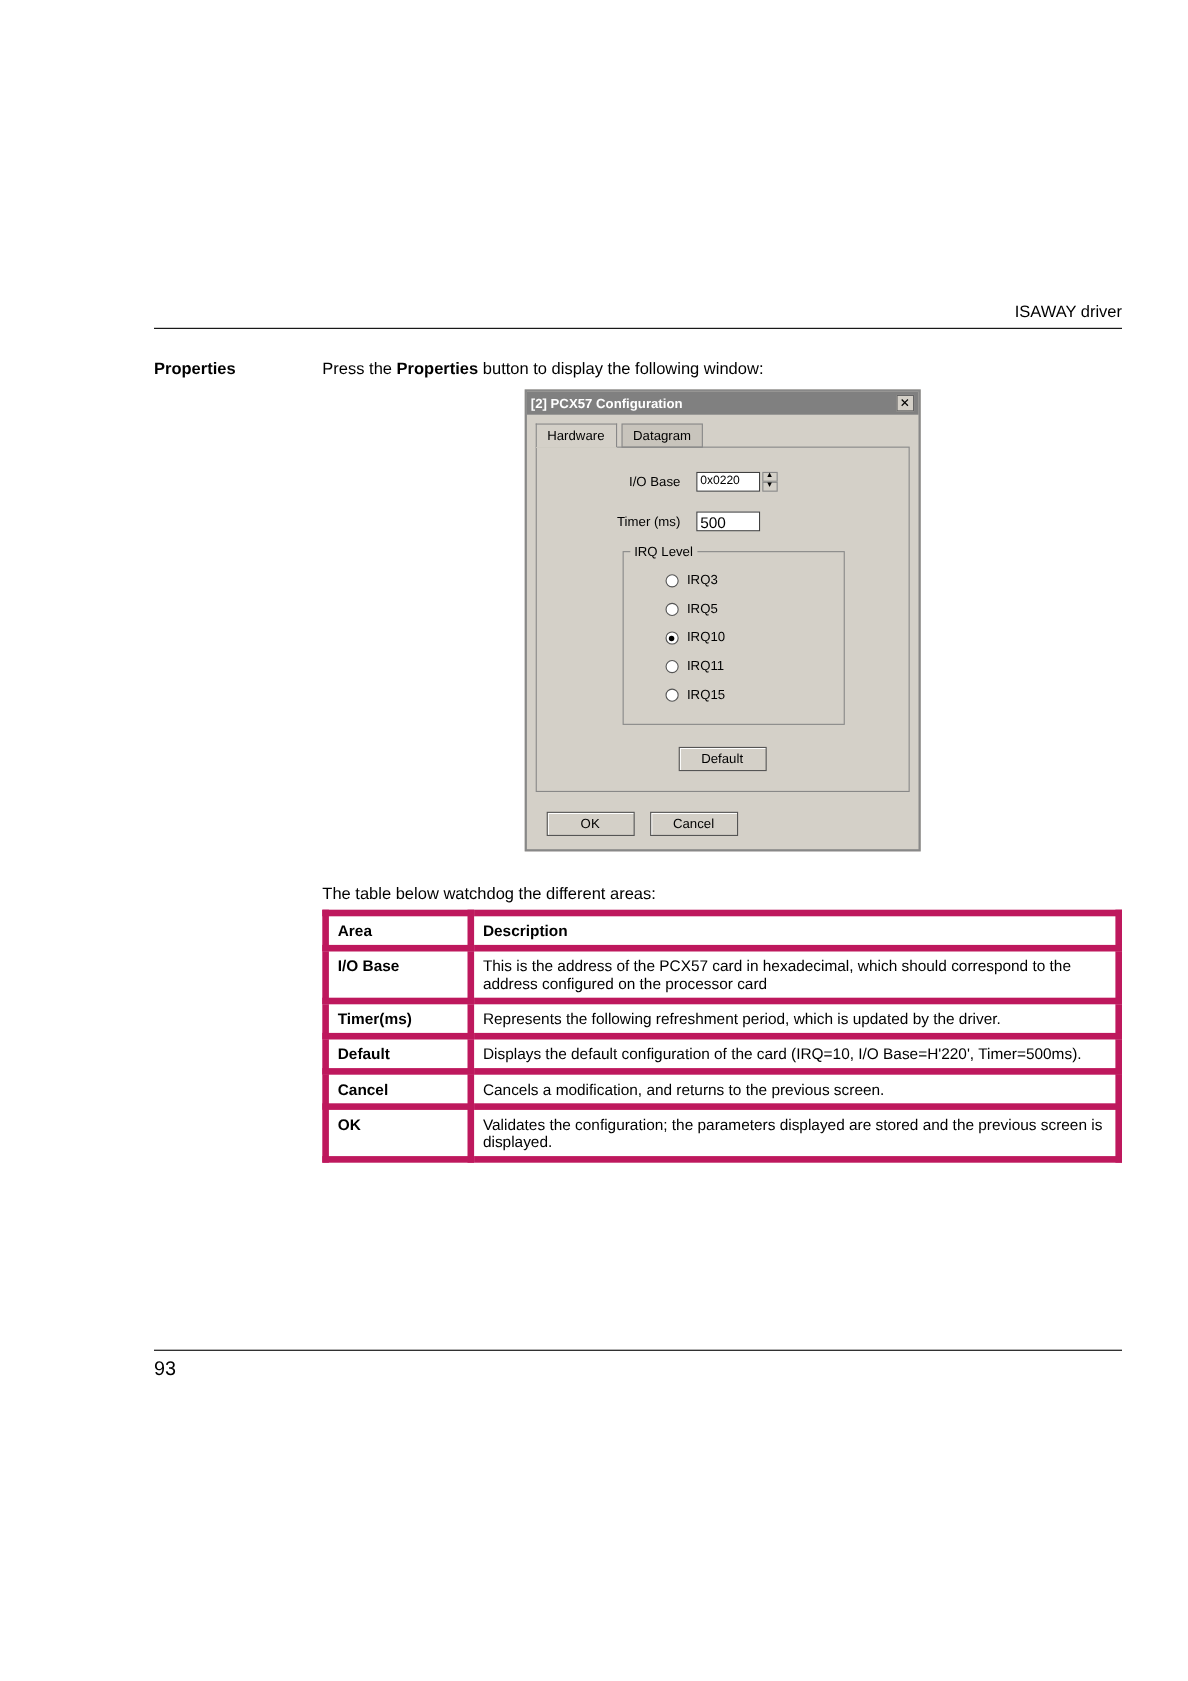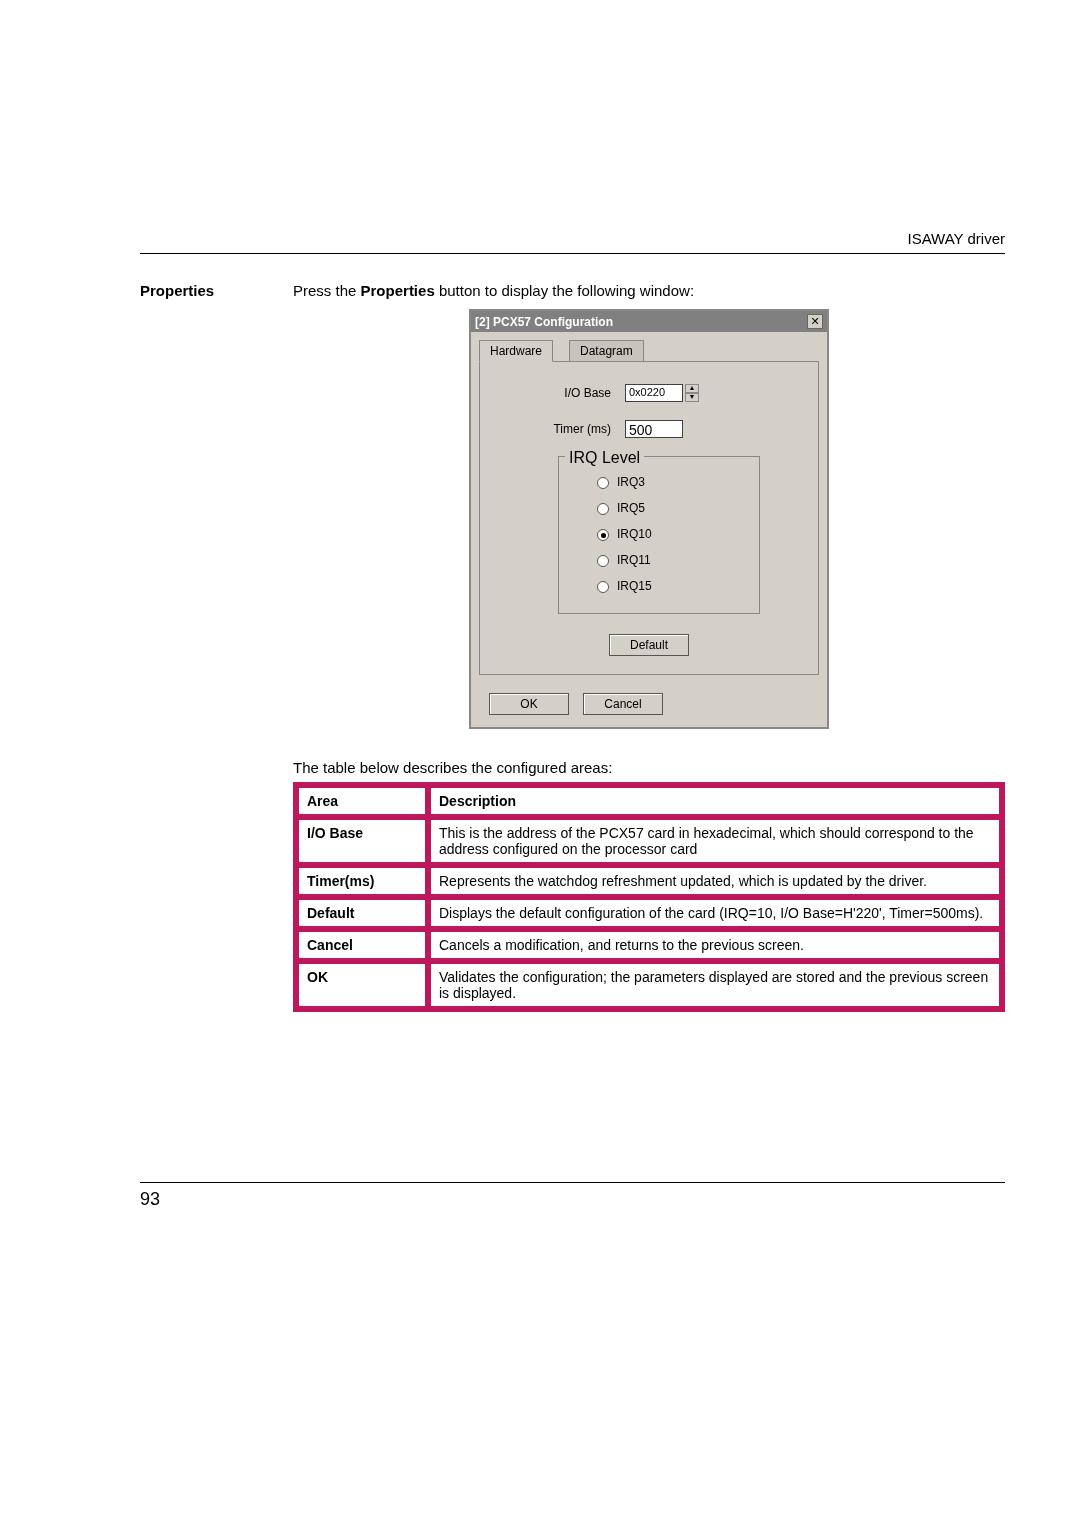--- a/index.html
+++ b/index.html
@@ -9,21 +9,22 @@
   }
   body {
     font-family: Arial, Helvetica, sans-serif;
     background: #fff;
     width: 1080px;
     height: 1528px;
     position: relative;
     color: #000;
   }
   .page {
-    padding: 230px 75px 60px 140px;
+    padding: 230px 60px 60px 140px;
+    margin-top: 45px;
   }
   .header-right {
     text-align: right;
     font-size: 15px;
     margin-bottom: 6px;
   }
   .hr-top {
     border: none;
     border-top: 1.5px solid #000;
     margin-bottom: 28px;
@@ -76,21 +77,21 @@
     border: 1px solid #666;
     display: flex;
     align-items: center;
     justify-content: center;
     font-size: 11px;
     font-weight: normal;
   }
   .tabs {
     display: flex;
     padding: 8px 8px 0 8px;
-    gap: 16px;
+    gap: 4px;
   }
   .tab {
     padding: 3px 10px;
     border: 1px solid #888;
     background: #d4d0c8;
     font-size: 12px;
     position: relative;
   }
   .tab.active {
     border-bottom: 1px solid #d4d0c8;
@@ -157,21 +158,21 @@
     margin: 10px 40px 20px 60px;
     padding: 12px 18px 14px 18px;
     position: relative;
   }
   .group-legend {
     position: absolute;
     top: -8px;
     left: 6px;
     background: #d4d0c8;
     padding: 0 4px;
-    font-size: 16px;
+    font-size: 12px;
   }
   .radio-line {
     display: flex;
     align-items: flex-end;
     gap: 8px;
     padding: 6px 0 6px 20px;
     font-size: 12px;
   }
   .radio {
     width: 12px;
@@ -316,36 +317,36 @@
             <span class="btn">Default</span>
           </div>
         </div>
 
         <div class="bottom-buttons">
           <span class="btn">OK</span>
           <span class="btn">Cancel</span>
         </div>
       </div>
 
-      <div class="table-intro">The table below describes the configured areas:</div>
+      <div class="table-intro">The table below watchdog the different areas:</div>
       <table class="desc">
         <thead>
           <tr>
             <th class="area-col">Area</th>
             <th>Description</th>
           </tr>
         </thead>
         <tbody>
           <tr>
             <td class="area-col">I/O Base</td>
             <td>This is the address of the PCX57 card in hexadecimal, which should correspond to the address configured on the processor card</td>
           </tr>
           <tr>
             <td class="area-col">Timer(ms)</td>
-            <td>Represents the watchdog refreshment updated, which is updated by the driver.</td>
+            <td>Represents the following refreshment period, which is updated by the driver.</td>
           </tr>
           <tr>
             <td class="area-col">Default</td>
             <td>Displays the default configuration of the card (IRQ=10, I/O Base=H'220', Timer=500ms).</td>
           </tr>
           <tr>
             <td class="area-col">Cancel</td>
             <td>Cancels a modification, and returns to the previous screen.</td>
           </tr>
           <tr>

